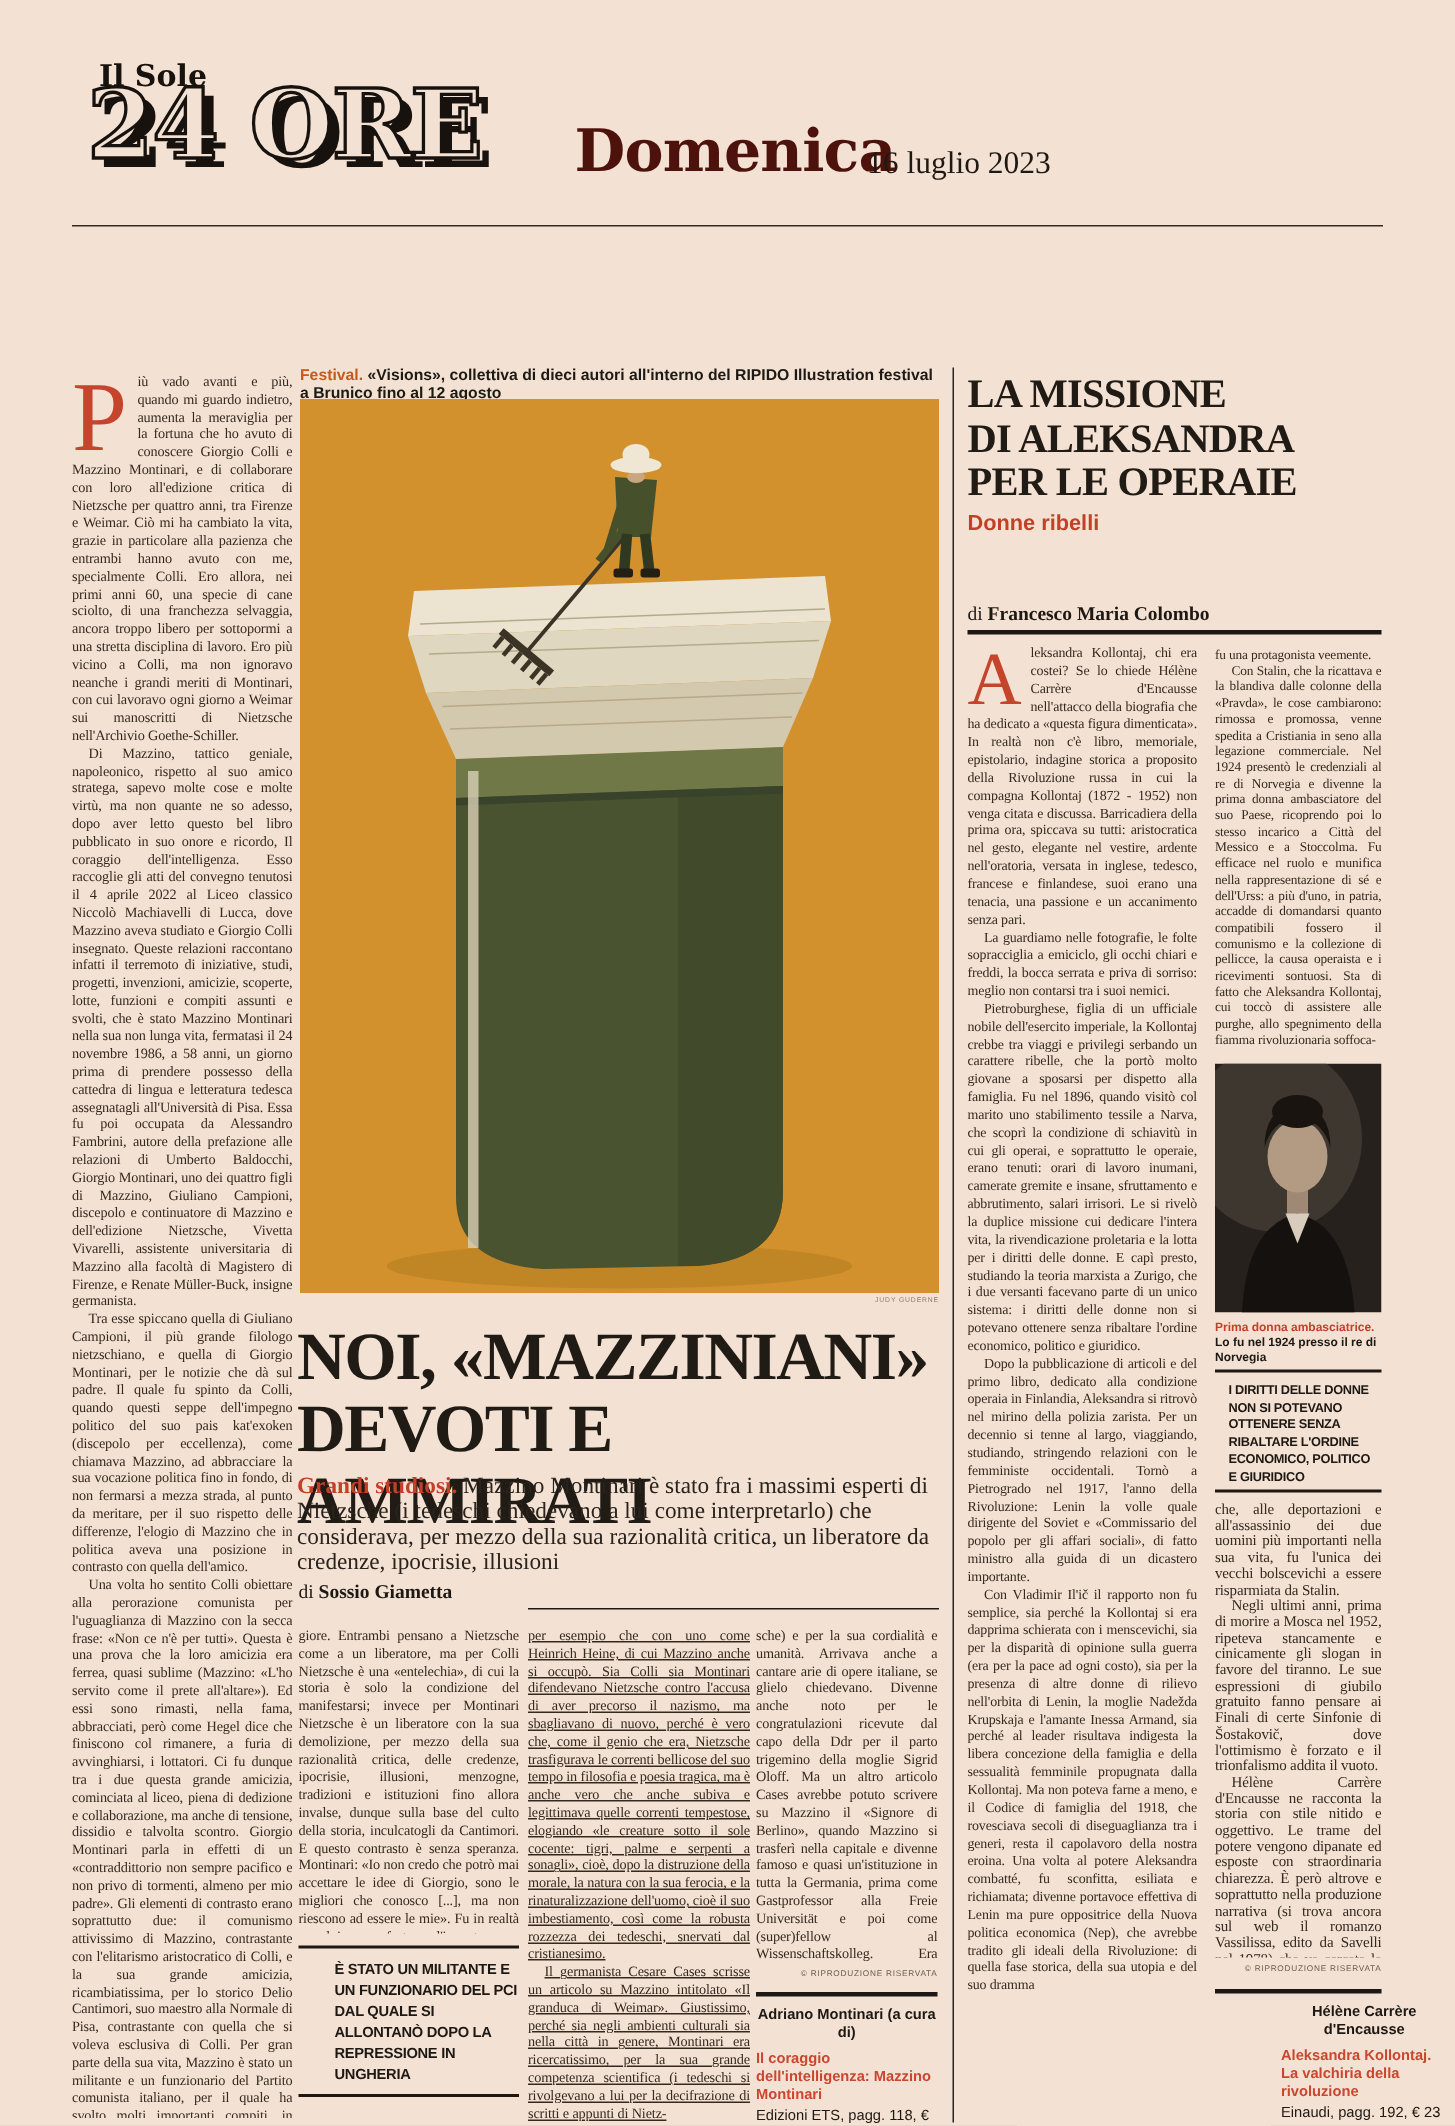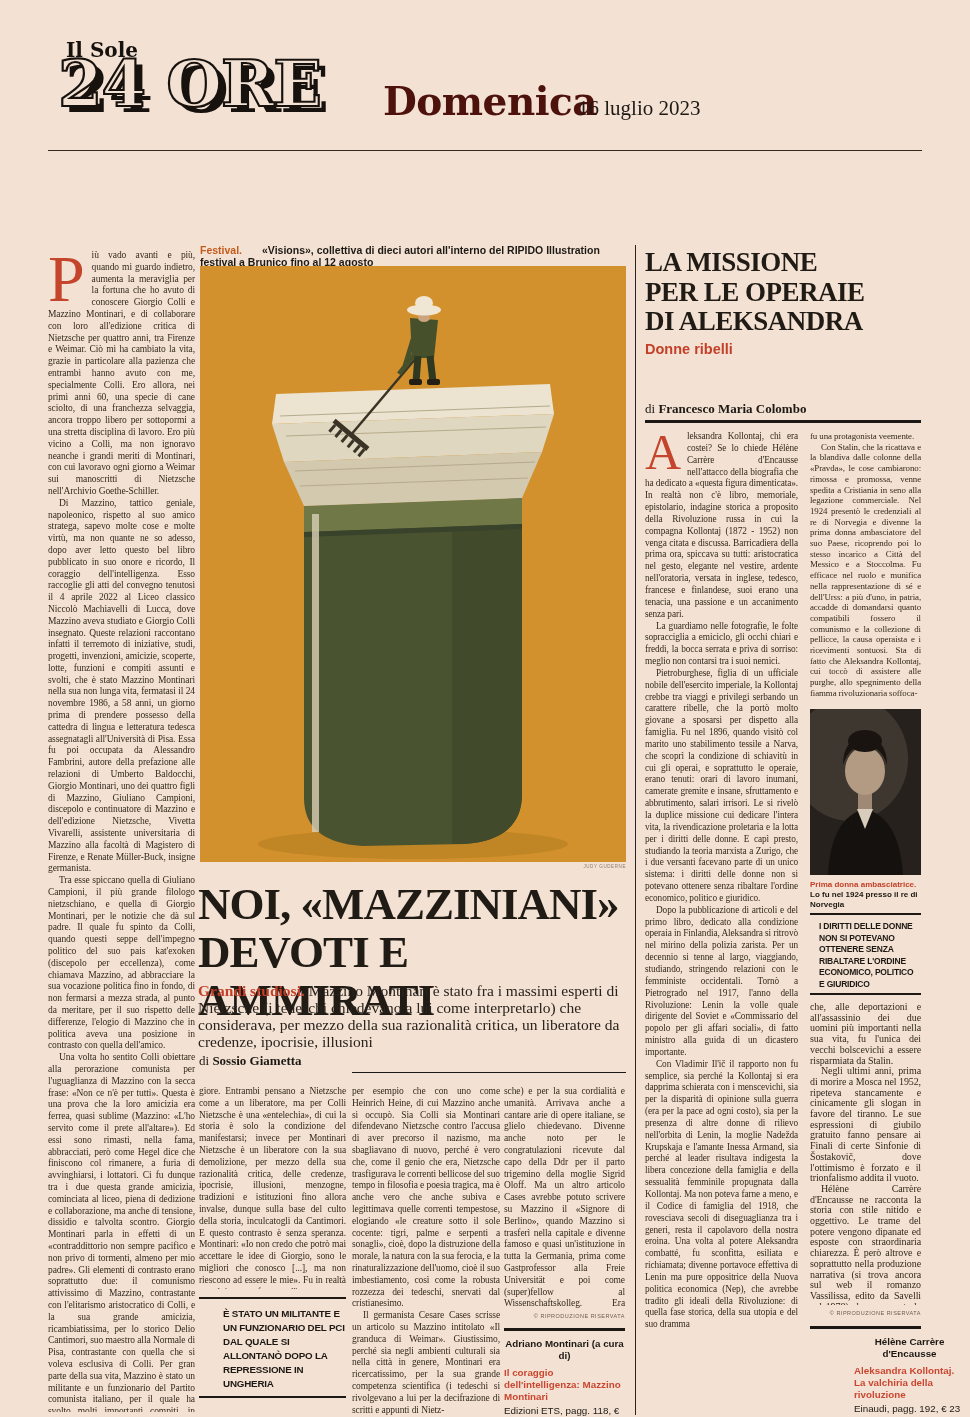--- a/index.html
+++ b/index.html
@@ -20,32 +20,32 @@
   .dropcap{float:left;font-size:66px;line-height:54px;color:#c5452c;padding:2px 7px 0 0;font-family:"Liberation Serif",serif;}
   .dropcap.small{font-size:50px;line-height:41px;padding:1px 6px 0 0;}
   .copyright{position:absolute;font-family:"Liberation Sans",sans-serif;font-size:5.5px;letter-spacing:0.5px;color:#6a5c50;text-align:right;}
   .bookblock{position:absolute;font-family:"Liberation Sans",sans-serif;color:#1d1813;}
   .bookblock .bk-author{font-weight:700;font-size:9.8px;line-height:12px;margin:0;text-align:center;}
   .bookblock .bk-title{font-weight:700;font-size:9.8px;line-height:12px;color:#cb4631;margin:5px 0 0 0;}
   .bookblock .bk-pub{font-size:9.8px;line-height:12px;margin:2px 0 0 0;}
   .pullquote{font-family:"Liberation Sans",sans-serif;font-weight:700;color:#1d1813;text-transform:uppercase;}
   
   .kicker{position:absolute;left:200px;top:244px;width:430px;font-family:"Liberation Sans",sans-serif;font-weight:700;font-size:10.5px;color:#1d1915;}
-  .kicker .kicker-label{color:#c55a1d;margin-right:20px;}
+  .kicker .kicker-label{color:#c55a1d;margin-right:3px;}
   .col1{left:48px;top:250px;width:147px;height:1162px;}
   .illo{position:absolute;left:200px;top:266px;width:426px;height:596px;}
   .illo-credit{position:absolute;left:200px;top:864px;width:426px;text-align:right;font-family:"Liberation Sans",sans-serif;font-size:4.5px;letter-spacing:0.6px;color:#8c7c6b;}
   .headline-left{position:absolute;left:198px;top:880px;width:450px;font-size:45px;line-height:48px;font-weight:700;letter-spacing:-1px;color:#211b15;font-family:"Liberation Serif",serif;}
   .headline-left span{display:block;}
   .standfirst{position:absolute;left:198px;top:982px;width:462px;font-size:15.5px;line-height:17px;color:#2a231d;}
   .standfirst .sf-label{font-weight:700;color:#c33f28;}
   .byline{position:absolute;font-size:13px;color:#1d1813;}
   .byline b{font-weight:700;text-align:center;}
   .colA{left:199px;top:1086px;width:147px;height:203px;}
-  .colB{left:352px;top:1086px;width:148px;height:329px;}
+  .colB{left:352px;top:1086px;width:148px;height:329px;text-decoration:underline;}
   .colC{left:504px;top:1086px;width:121px;height:222px;}
   .quoteL{position:absolute;left:199px;top:1297px;width:147px;height:101px;border-top:2.5px solid #1d1813;border-bottom:2.5px solid #1d1813;padding:8px 0 0 24px;box-sizing:border-box;font-size:9.8px;line-height:14px;letter-spacing:-0.2px;}
   
   .headline-right{position:absolute;left:645px;top:248px;width:280px;font-size:27px;line-height:29.5px;font-weight:700;letter-spacing:-0.5px;color:#211b15;font-family:"Liberation Serif",serif;}
   .headline-right span{display:block;}
   .kicker-right{position:absolute;left:645px;top:341px;font-family:"Liberation Sans",sans-serif;font-weight:700;font-size:14.5px;color:#c33f28;}
   .colR1{left:645px;top:431px;width:153px;height:984px;font-size:9.3px;line-height:11.85px;}
   .colR2top{left:810px;top:431px;width:111px;height:273px;font-size:8.9px;line-height:10.7px;}
   .photo{position:absolute;left:810px;top:709px;width:111px;height:166px;}
   .photo-caption{position:absolute;left:810px;top:880px;width:111px;font-family:"Liberation Sans",sans-serif;font-weight:700;font-size:8px;line-height:10px;color:#1d1813;}
@@ -147,22 +147,22 @@
   <div class="bookblock" style="left:504px;top:1338px;width:121px;">
     <p class="bk-author">Adriano Montinari (a cura di)</p>
     <p class="bk-title">Il coraggio dell'intelligenza: Mazzino Montinari</p>
     <p class="bk-pub">Edizioni ETS, pagg. 118, € 15</p>
   </div>
 
   <div class="vrule" style="left:635px;top:245px;height:1170px;"></div>
 
   <h2 class="headline-right" style="margin:0;">
     <span>LA MISSIONE</span>
+    <span>DI ALEKSANDRA</span>
     <span>PER LE OPERAIE</span>
-    <span>DI ALEKSANDRA</span>
   </h2>
   <div class="kicker-right">Donne ribelli</div>
   <div class="byline" style="left:645px;top:401px;">
     <span>di</span>
     <b>Francesco Maria Colombo</b>
   </div>
   <div class="rule" style="left:645px;top:420px;width:276px;height:2.5px;"></div>
 
   <div class="bodytext colR1">
     <p><span class="dropcap small">A</span><span>leksandra Kollontaj, chi era costei? Se lo chiede Hélène Carrère d'Encausse nell'attacco della biografia che ha dedicato a «questa figura dimenticata». In realtà non c'è libro, memoriale, epistolario, indagine storica a proposito della Rivoluzione russa in cui la compagna Kollontaj (1872 - 1952) non venga citata e discussa. Barricadiera della prima ora, spiccava su tutti: aristocratica nel gesto, elegante nel vestire, ardente nell'oratoria, versata in inglese, tedesco, francese e finlandese, suoi erano una tenacia, una passione e un accanimento senza pari.</span></p>

